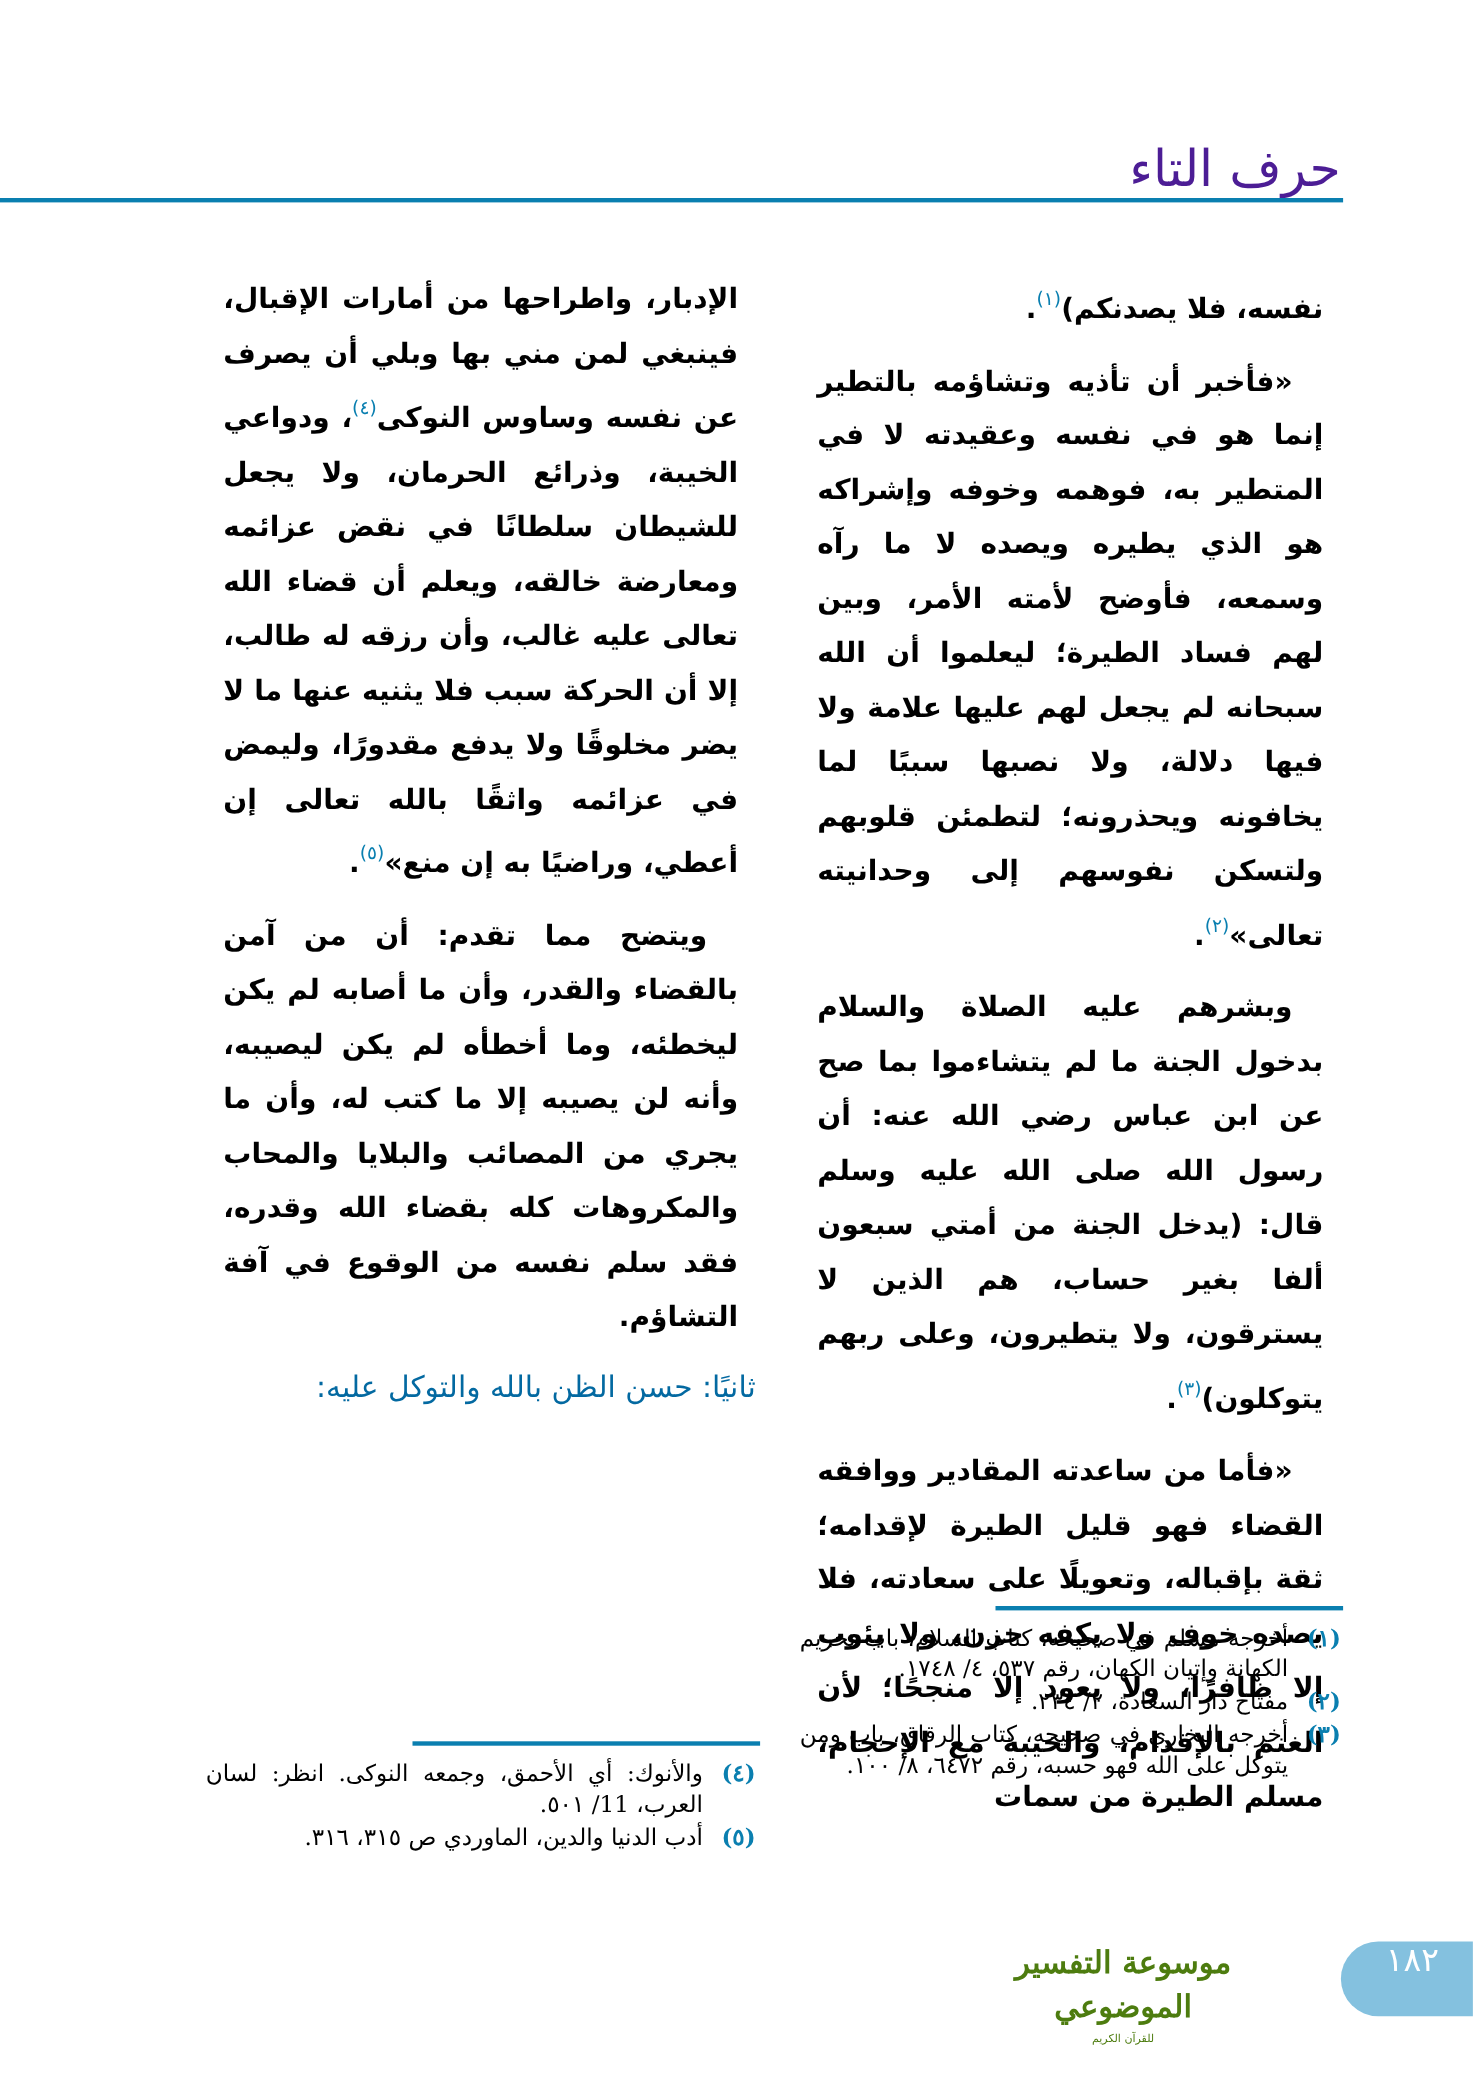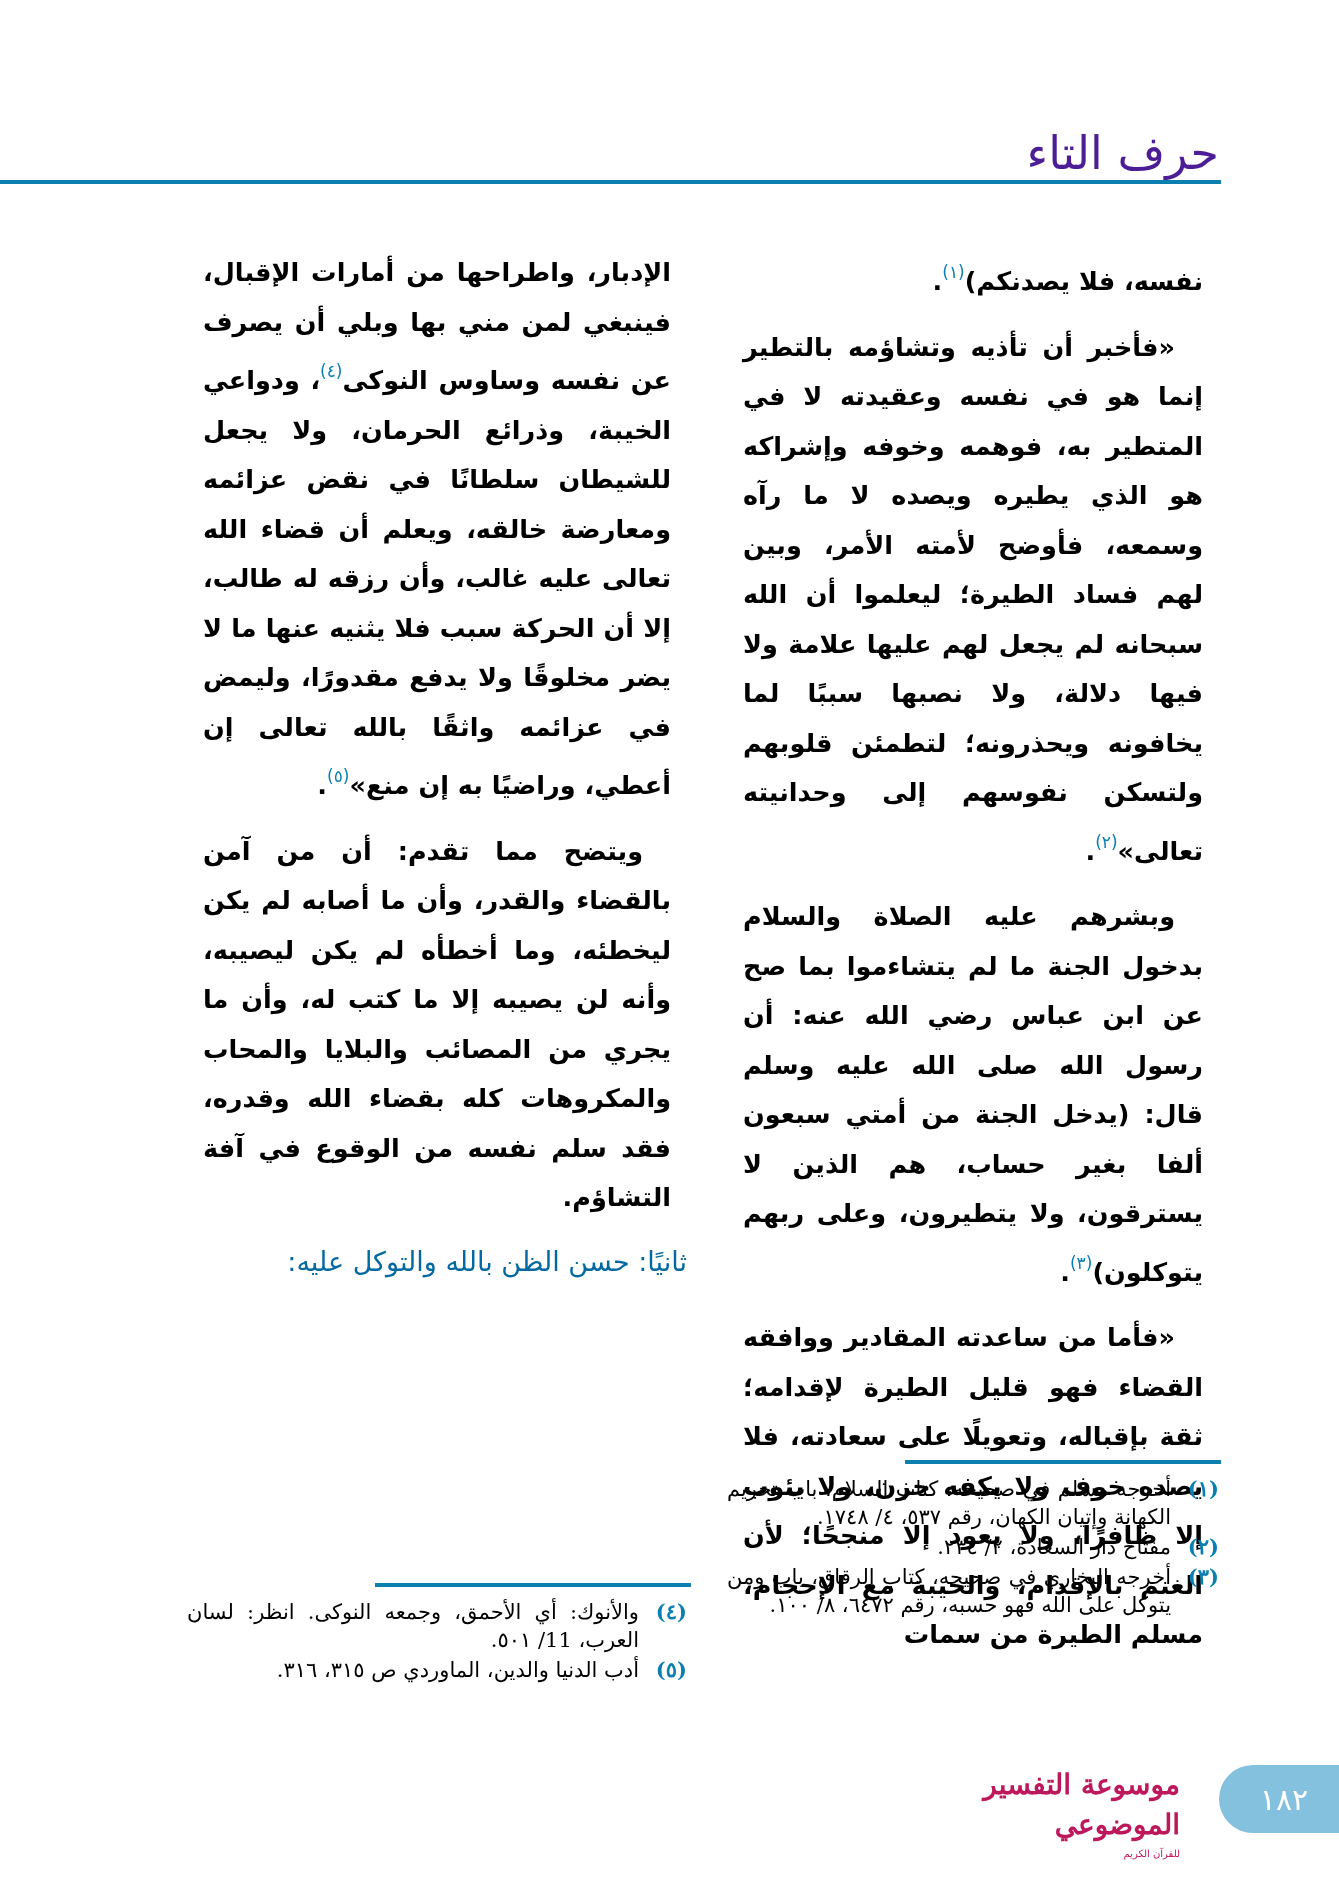--- a/index.html
+++ b/index.html
@@ -36,27 +36,27 @@
     font-size: 21px; line-height: 28px;
   }
   .fn-right { top: 1475px; left: 727px; width: 492px; }
   .fn-left  { top: 1598px; left: 187px; width: 500px; }
   .fn-item { display: flex; flex-direction: row; margin: 0 0 2px 0; }
   .fn-num { color: #0a7fb0; font-weight: bold; width: 48px; flex: 0 0 48px; font-size: 21px; }
   .fn-text { flex: 1; text-align: justify; text-align-last: right; }
   .page-number-badge {
     position: absolute; top: 1765px; left: 1219px; width: 120px; height: 68px;
     background: #84c1df; border-radius: 34px 0 0 34px;
-    display: flex; align-items: center; justify-content: center;
+    display: flex; justify-content: center;
     color: #ffffff; font-size: 30px; font-family: "DejaVu Sans", sans-serif;
     padding-left: 10px; box-sizing: border-box;
   }
   .series-logo {
-    position: absolute; top: 1765px; left: 930px; width: 250px; height: 80px;
-    direction: rtl; text-align: right; color: #be185d;
+    position: absolute; top: 1765px; left: 896px; width: 250px; height: 80px;
+    direction: rtl; text-align: center; color: #4d7c0f;
     font-family: "DejaVu Serif", serif;
   }
   .series-logo .logo-main { font-size: 28px; font-weight: bold; line-height: 40px; letter-spacing: -1px; }
   .series-logo .logo-sub { font-size: 10px; line-height: 18px; }
 </style>
 </head>
 <body>
 
 <div class="page-header-title">حرف التاء</div>
 <div class="header-rule"></div>

